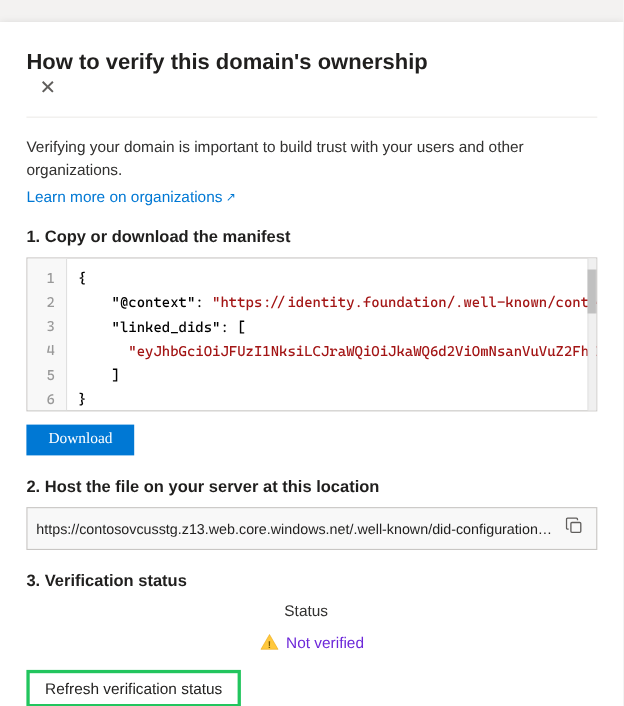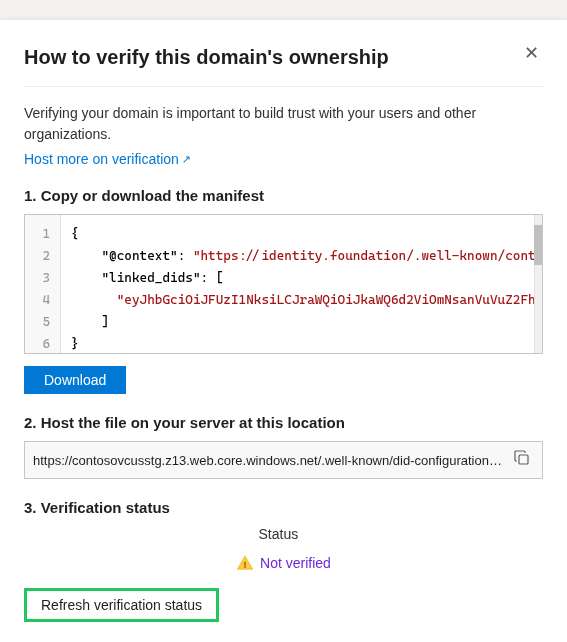--- a/index.html
+++ b/index.html
@@ -25,20 +25,21 @@
       padding: 24px 24px 20px 24px;
       position: relative;
       box-shadow: 0 2px 8px rgba(0,0,0,0.15);
     }
 
     .dialog-header {
       display: flex;
       justify-content: space-between;
       align-items: flex-start;
       margin-bottom: 16px;
+      flex-direction: column;
     }
 
     .dialog-title {
       font-size: 20px;
       font-weight: 600;
       color: #201f1e;
       line-height: 1.3;
       flex: 1;
     }
 
@@ -163,21 +164,21 @@
 
     .download-btn {
       background: #0078d4;
       color: #ffffff;
       border: none;
       padding: 6px 20px;
       font-size: 14px;
       font-weight: 400;
       cursor: pointer;
       margin-top: 12px;
-      font-family: Liberation Sans, sans-serif;
+      font-family: Liberation Serif, serif;
     }
 
     .host-section {
       margin-top: 4px;
     }
 
     .url-box {
       display: flex;
       align-items: center;
       border: 1px solid #c8c6c4;
@@ -265,21 +266,21 @@
 
   <div class="dialog-header">
     <h1 class="dialog-title">How to verify this domain's ownership</h1>
     <button class="close-btn">✕</button>
   </div>
 
   <hr class="divider-top">
 
   <p class="intro-text">Verifying your domain is important to build trust with your users and other organizations.</p>
   <a href="#" class="learn-more-link">
-    <span>Host more on verification</span>
+    <span>Learn more on organizations</span>
     <span class="external-icon">↗</span>
   </a>
 
   <h2 class="section-title">1. Copy or download the manifest</h2>
 
   <div class="code-container">
     <div class="code-scroll">
       <div class="line-numbers">
         <div>1</div>
         <div>2</div>

